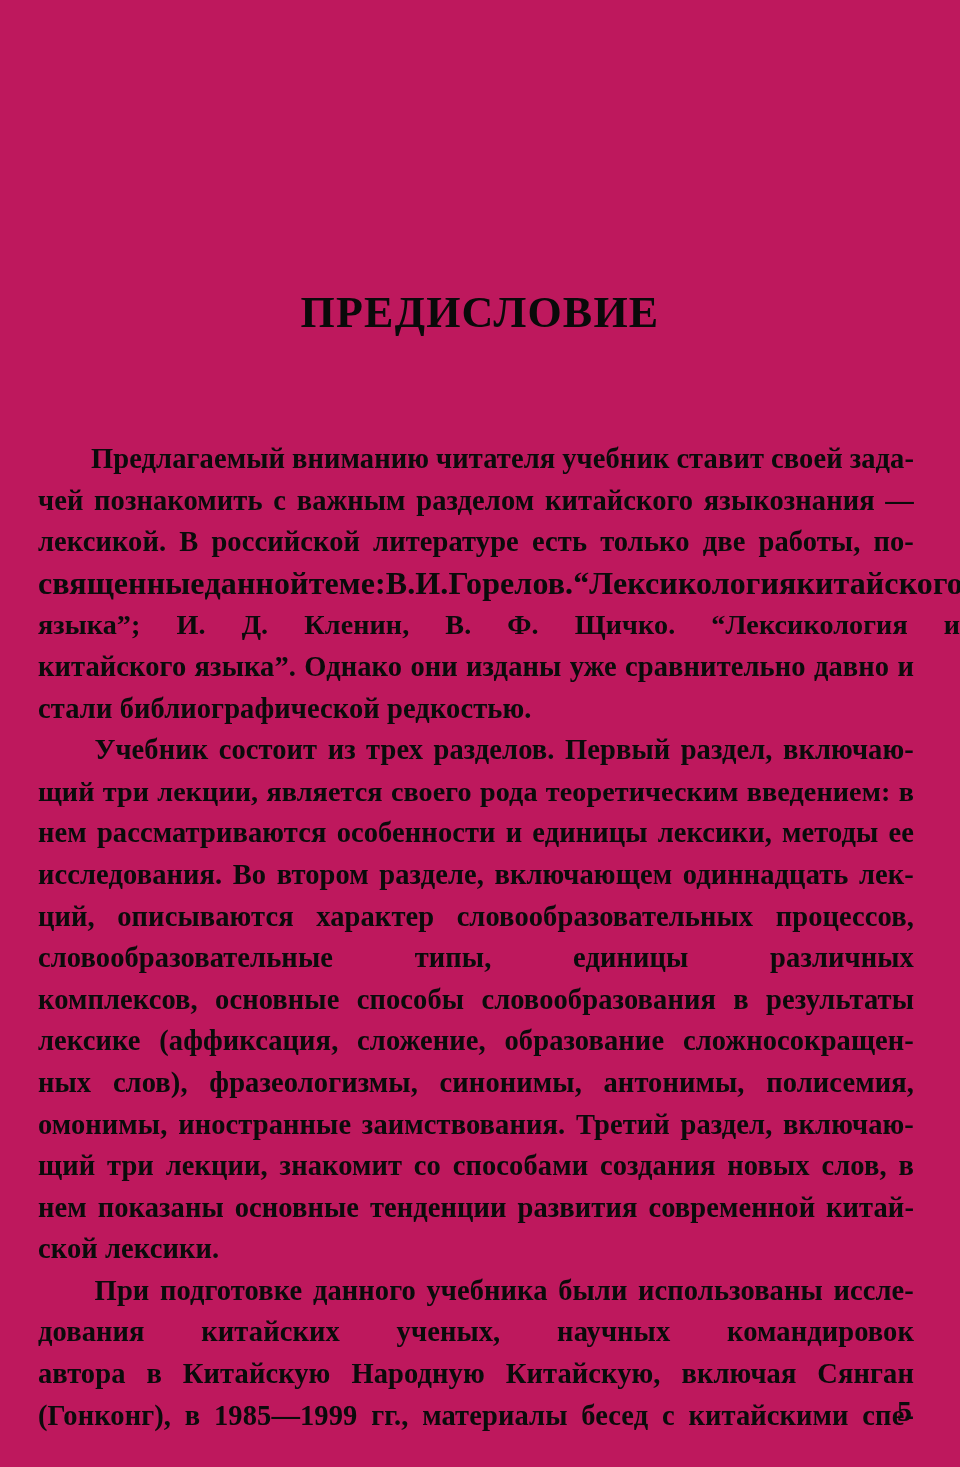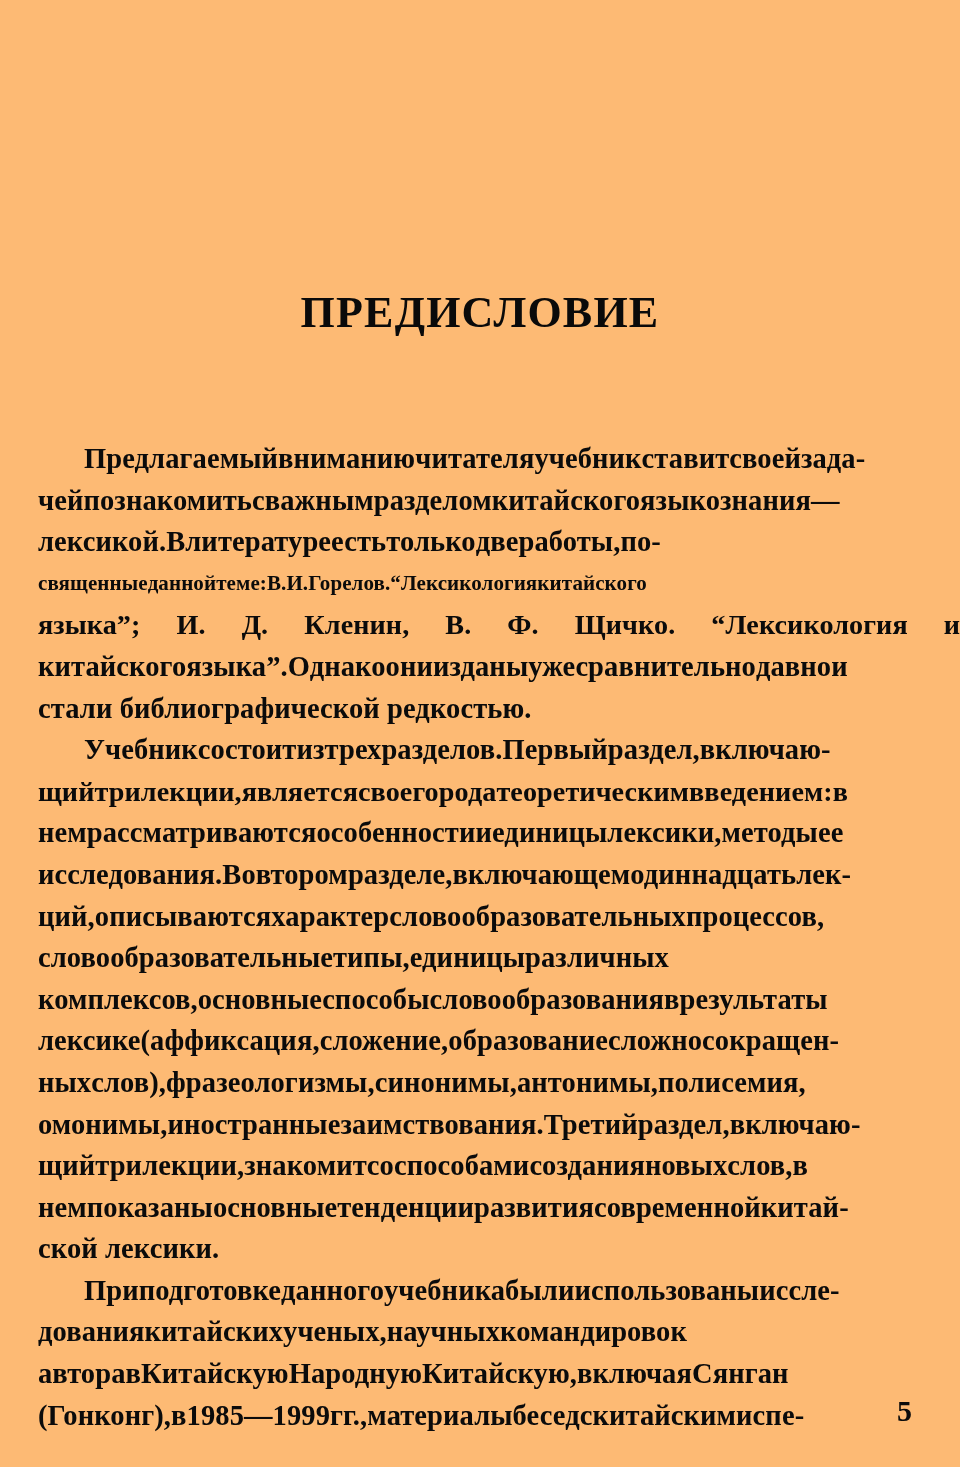--- a/index.html
+++ b/index.html
@@ -12,21 +12,21 @@
   body {
     font-family: "Liberation Serif", "DejaVu Serif", serif;
     color: #000000;
   }
 
   .page {
     position: relative;
     width: 960px;
     height: 1467px;
     margin: 0 auto;
-    background: #fdba74;
+    background: #be185d;
     overflow: hidden;
   }
 
   
   .page-title {
     position: absolute;
     top: 262px;
     left: 0;
     width: 960px;
     text-align: center;
@@ -60,20 +60,21 @@
     font-weight: bold;
     font-size: 28.5px;
     color: #0b0b0b;
     white-space: nowrap;
     letter-spacing: 0.1px;
   }
 
   
   .line.just {
     display: flex;
+    justify-content: space-between;
     white-space: normal;
   }
 
   .line.just > .w {
     white-space: pre;
   }
 
   
   .line.last {
     display: block;
@@ -125,28 +126,29 @@
           <span class="w">с</span>
           <span class="w">важным</span>
           <span class="w">разделом</span>
           <span class="w">китайского</span>
           <span class="w">языкознания</span>
           <span class="w">—</span>
         </span>
       <span class="line just">
           <span class="w">лексикой.</span>
           <span class="w">В</span>
+          <span class="w">российской</span>
           <span class="w">литературе</span>
           <span class="w">есть</span>
           <span class="w">только</span>
           <span class="w">две</span>
           <span class="w">работы,</span>
           <span class="w">по-</span>
         </span>
-      <span class="line just" style="font-size: 21px;">
+      <span class="line just" style="font-size: 32px;">
           <span class="w">священные</span>
           <span class="w">данной</span>
           <span class="w">теме:</span>
           <span class="w">В.</span>
           <span class="w">И.</span>
           <span class="w">Горелов.</span>
           <span class="w">“Лексикология</span>
           <span class="w">китайского</span>
         </span>
       <span class="line just" style="font-size: 28.15px; gap: 36px;">

